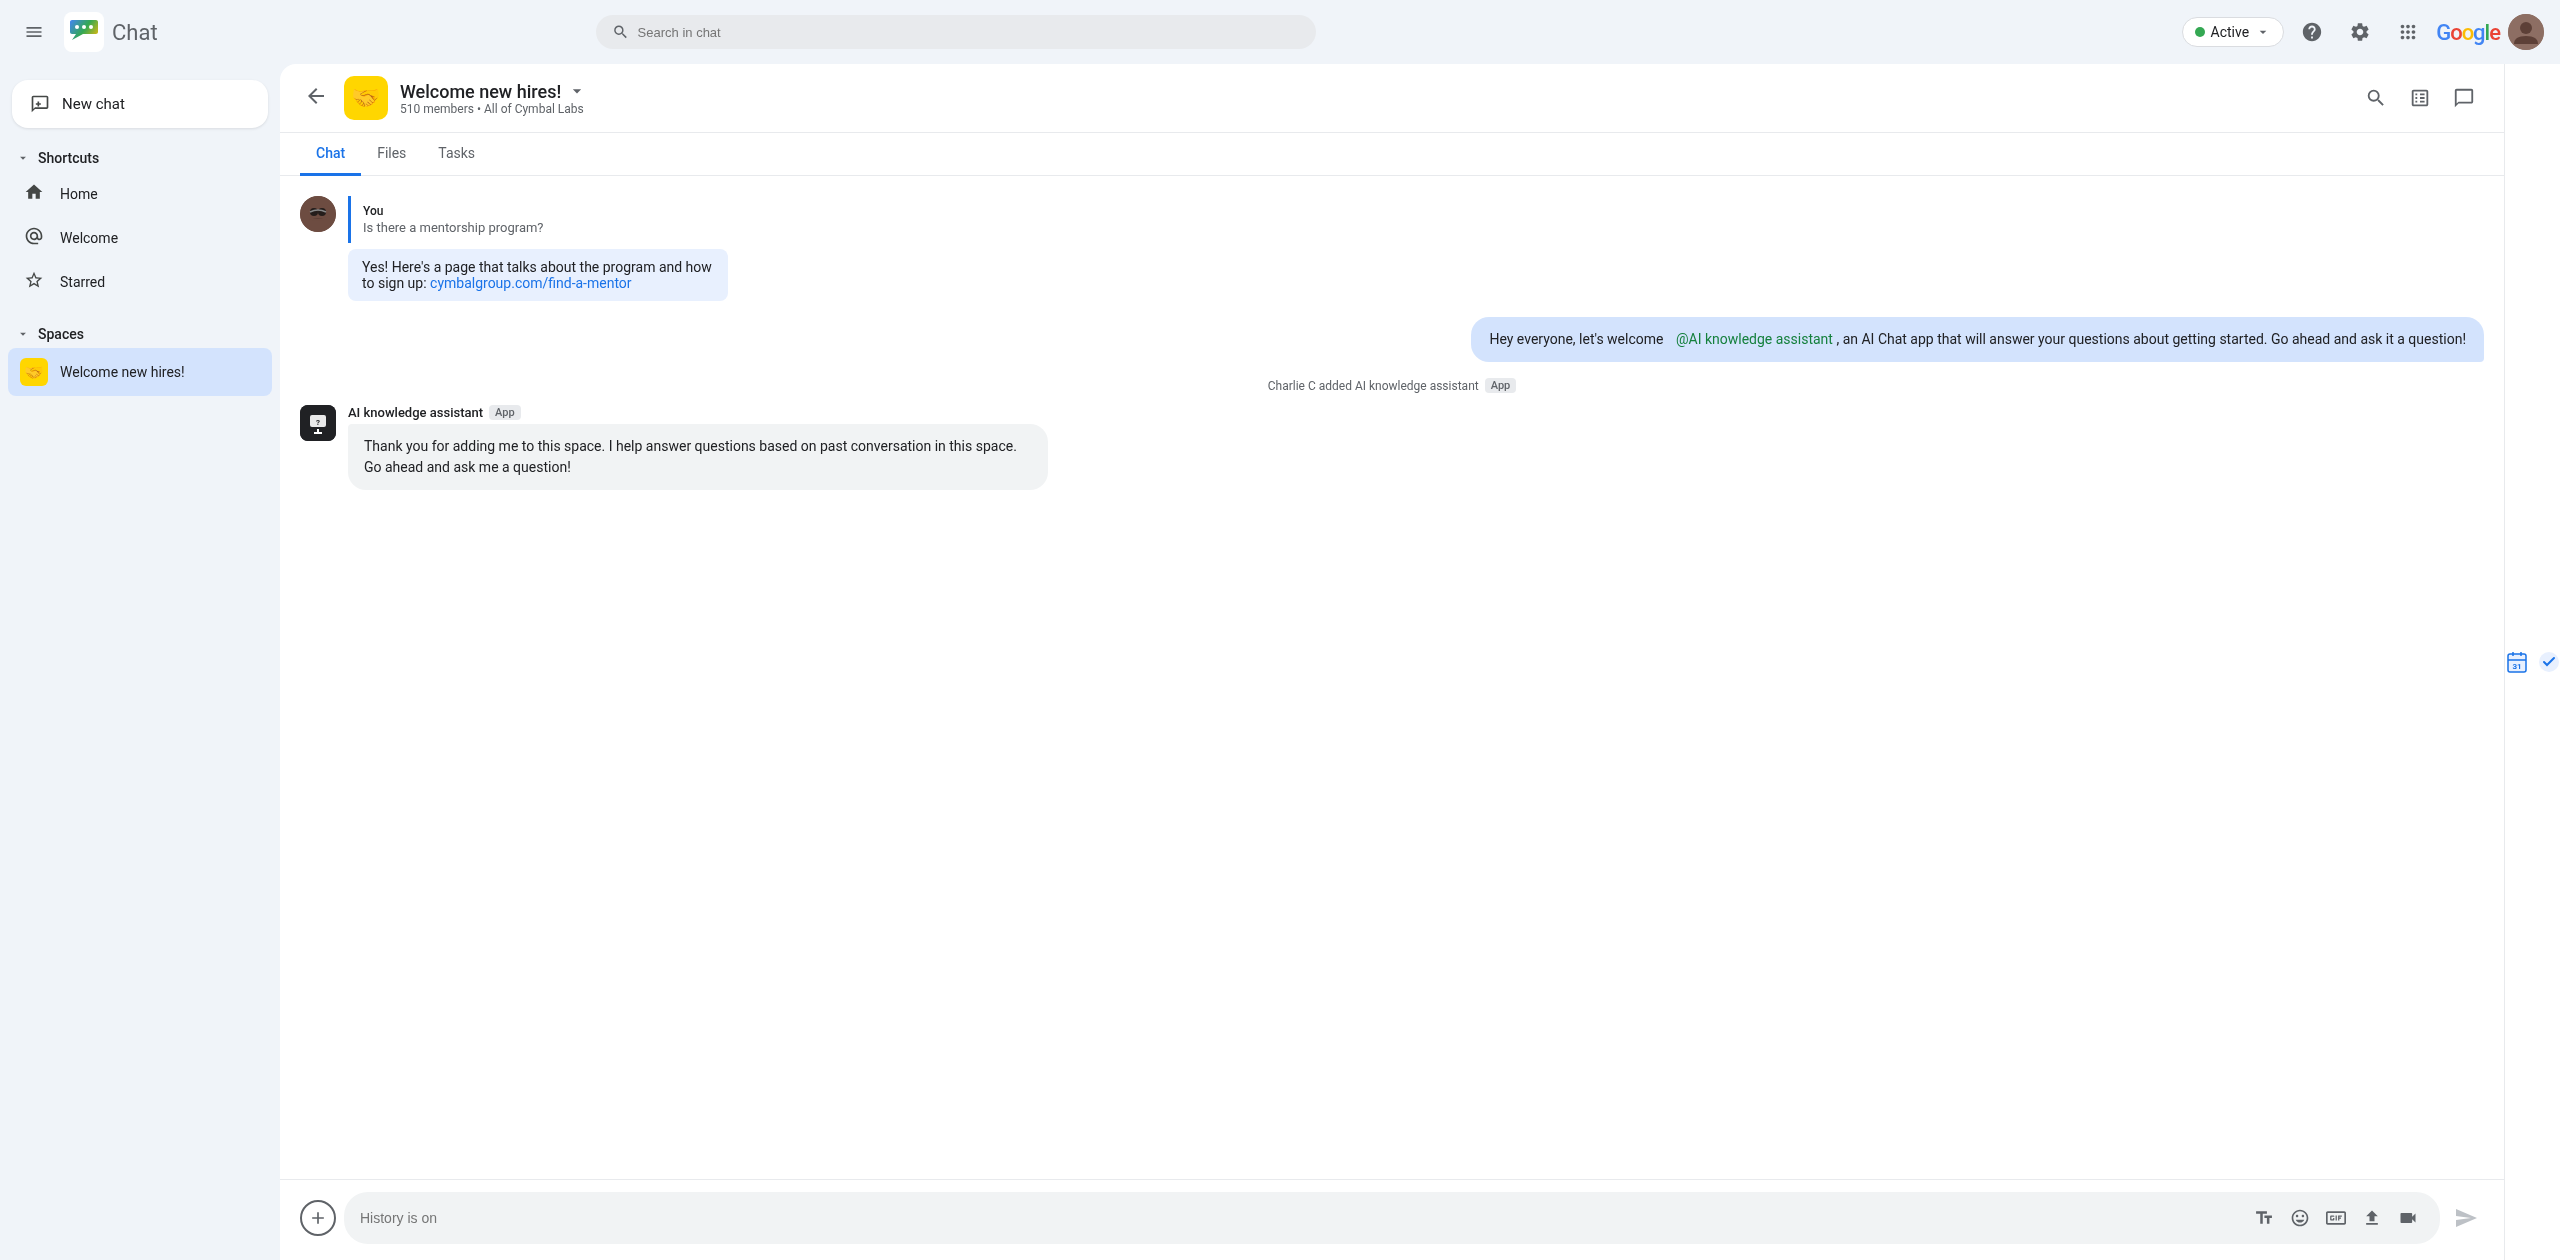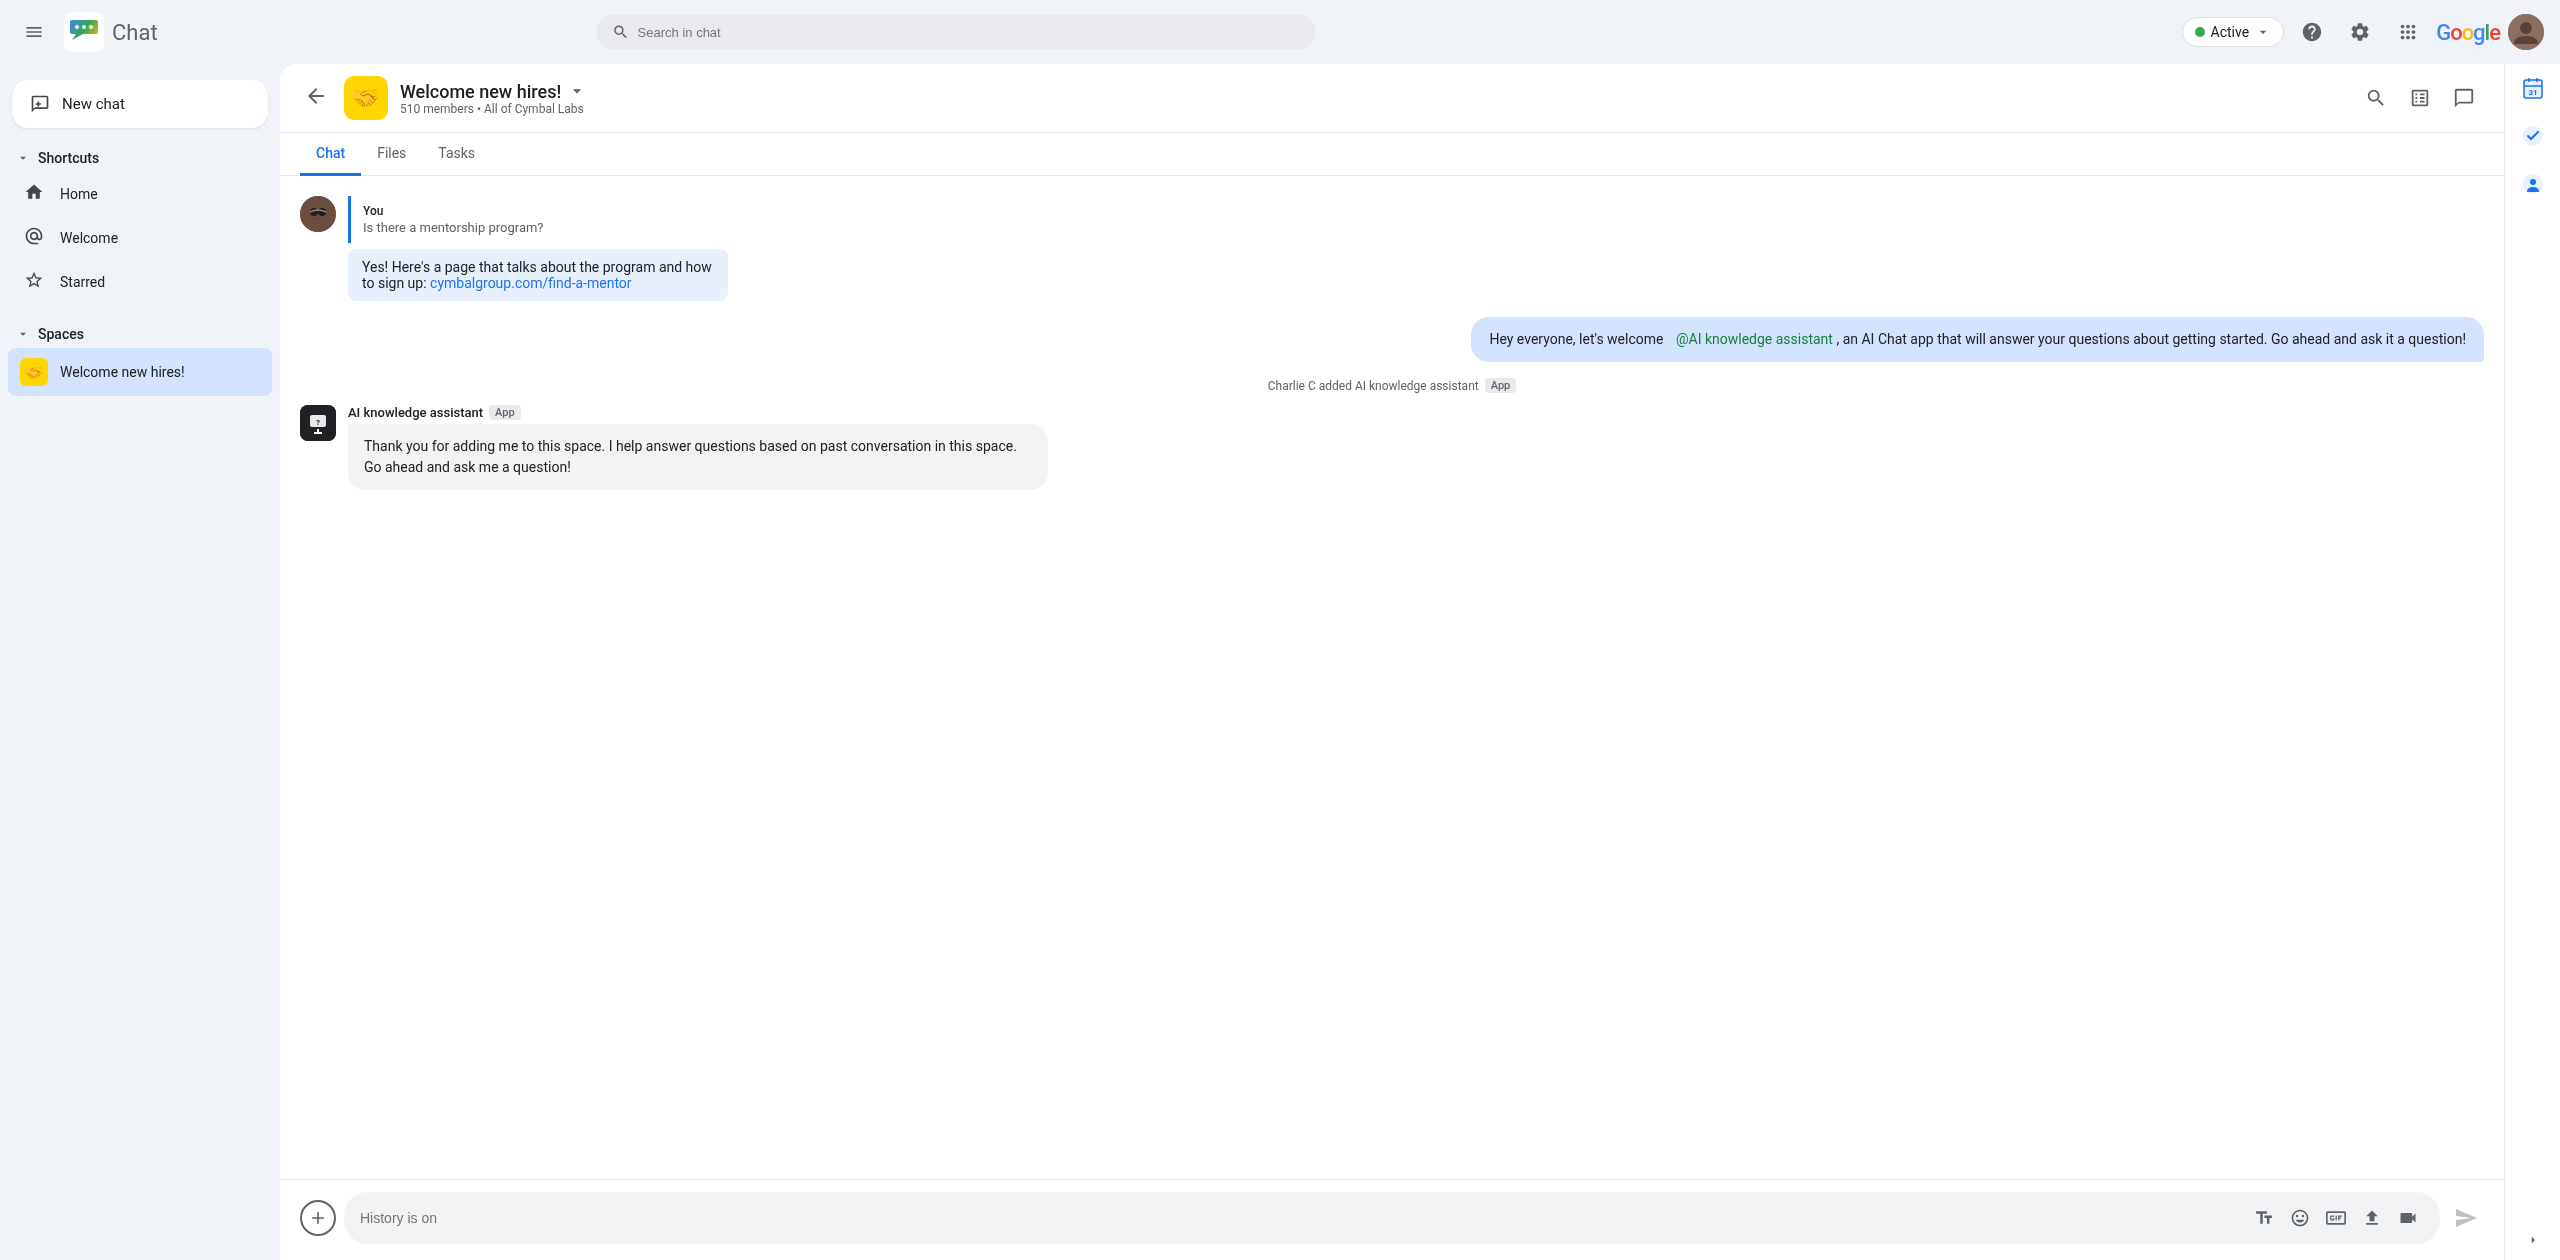--- a/index.html
+++ b/index.html
@@ -467,23 +467,23 @@
       color: #bdc1c6;
       font-size: 20px;
       flex-shrink: 0;
     }
 
     
     .right-widgets {
       width: 56px;
       background: white;
       display: flex;
-      flex-direction: column;
-      align-items: center;
-      padding: 4px 0;
+      flex-direction: row;
+      align-items: center;
+      padding: 24px 0;
       gap: 8px;
       border-left: 1px solid #e8eaed;
     }
     .widget-icon {
       width: 40px;
       height: 40px;
       border-radius: 8px;
       display: flex;
       align-items: center;
       justify-content: center;

